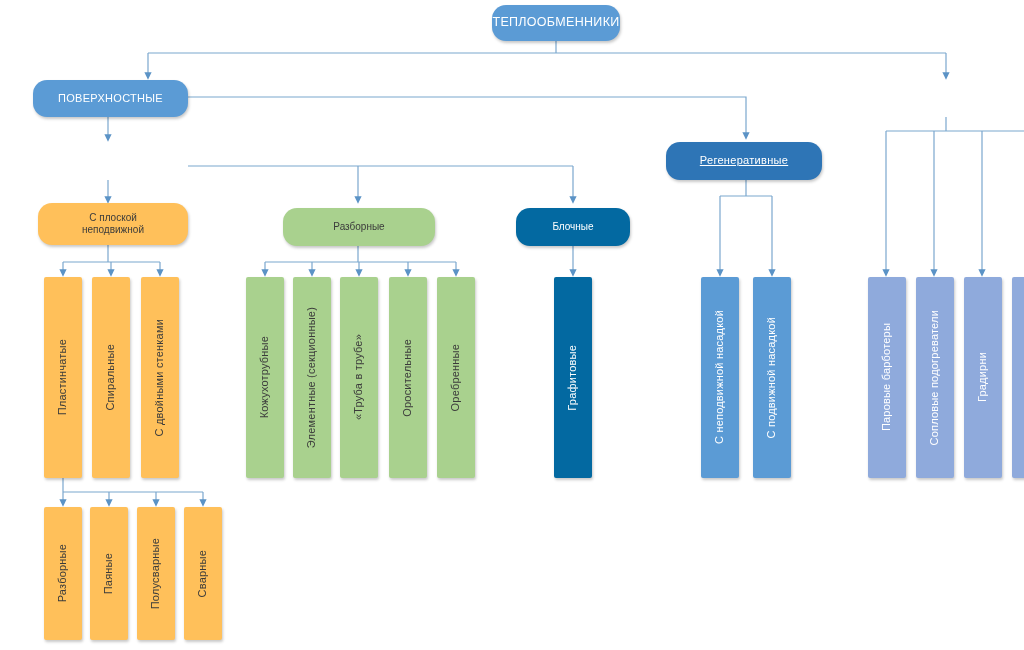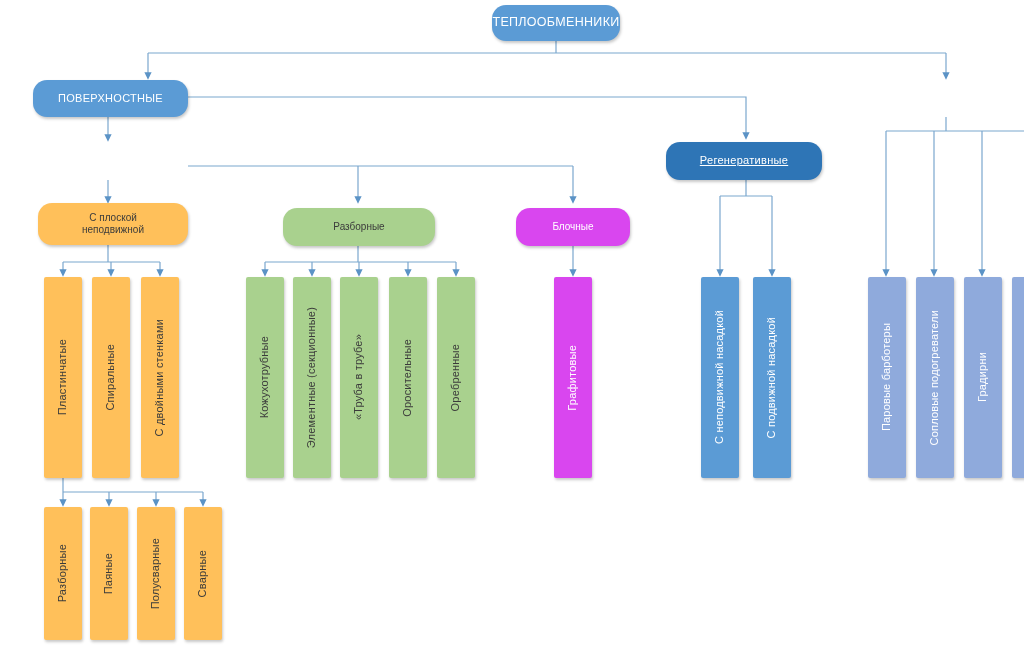--- a/index.html
+++ b/index.html
@@ -23,21 +23,21 @@
   }
   
   .pill{border-radius:14px;}
 
   
   .c-root   {background:#5b9bd5;}
   .c-lvl2   {background:#5b9bd5;}
   .c-deep   {background:#2e75b6;}
   .c-orange {background:#ffc05a;color:#3b3b3b;}
   .c-green  {background:#a9d18e;color:#3b3b3b;}
-  .c-gray   {background:#d946ef;color:#ffffff;}
+  .c-gray   {background:#0369a1;color:#ffffff;}
   .c-blue   {background:#5b9bd5;color:#ffffff;}
   .c-periwinkle{background:#8faadc;color:#ffffff;}
 
   
   .bar{border-radius:2px;}
   .bar .vtext{
     writing-mode:vertical-rl;
     transform:rotate(180deg);
     white-space:nowrap;
     font-size:11px;

